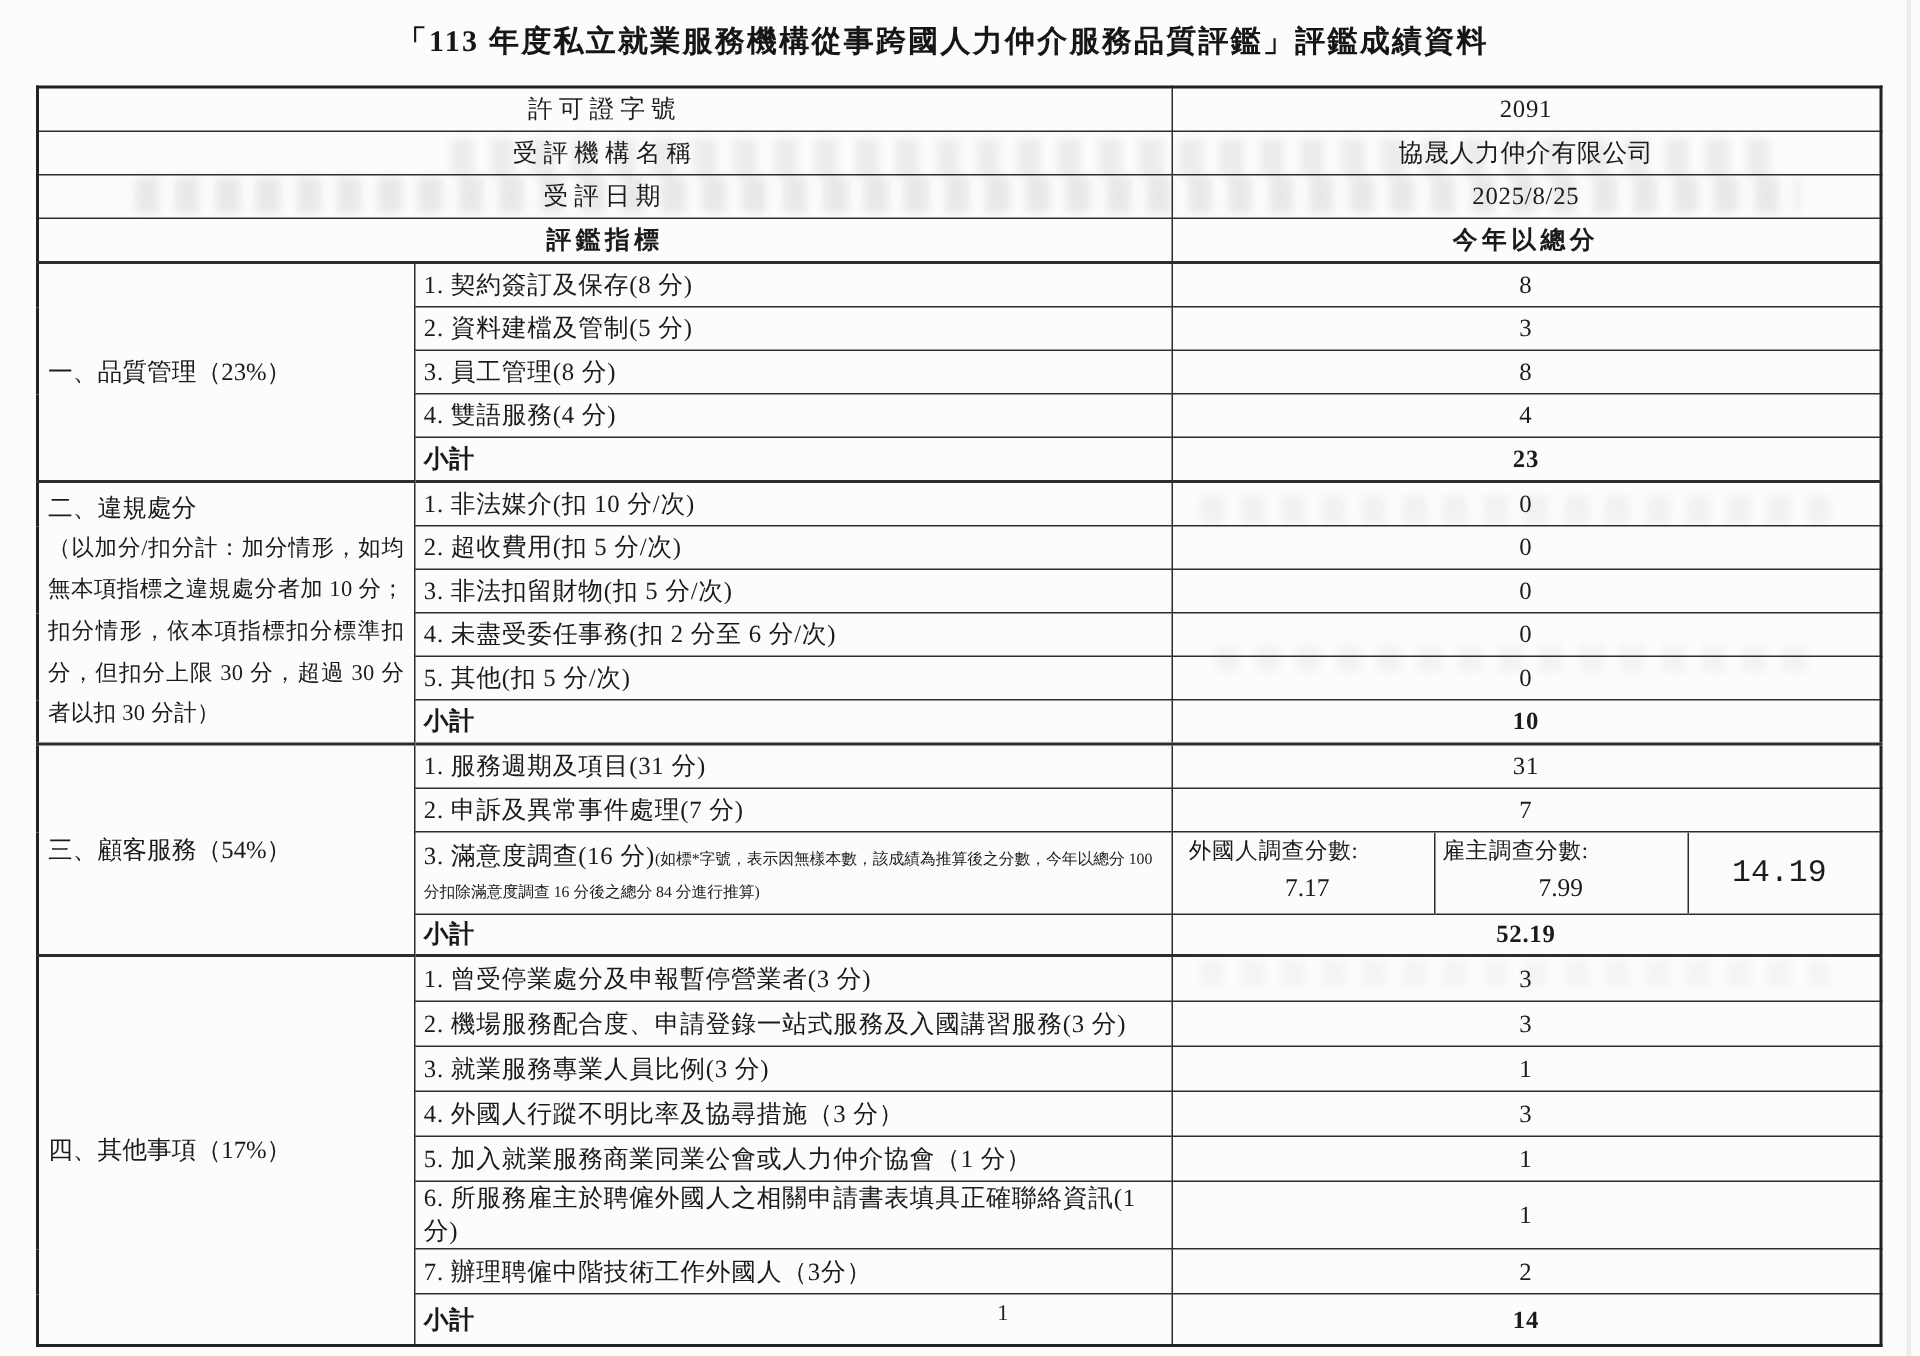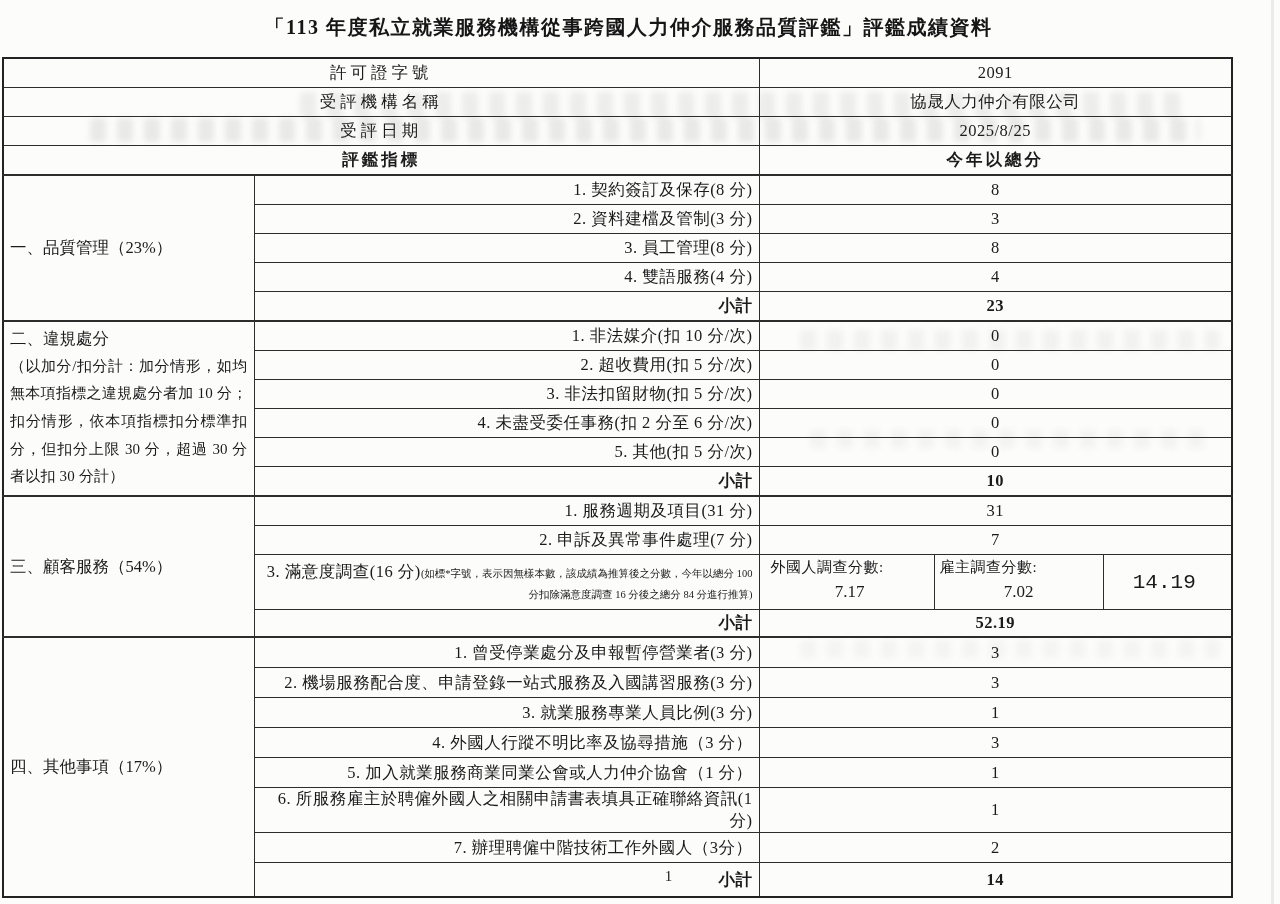--- a/index.html
+++ b/index.html
@@ -36,21 +36,21 @@
   .bleed.b5 { left: 800px; top: 640px; width: 420px; height: 18px; opacity: 0.05; }
 
   .doc-title {
     position: absolute; top: 14px; left: 14px; width: 1229px;
     text-align: center;
     font-size: 20px; font-weight: 600; letter-spacing: 1.5px;
     color: #161616;
   }
 
   table.doc {
-    position: absolute; top: 57px; left: 2px;
+    position: absolute; top: 57px; left: 24px;
     width: 1229px;
     border-collapse: collapse; table-layout: fixed;
     background: transparent;
   }
   table.doc { border: 2.4px solid #222; }
   table.doc td {
     border: 1.6px solid #2d2d2d;
     padding: 0 6px;
     font-size: 16.5px;
     vertical-align: middle;
@@ -71,21 +71,21 @@
   td.cat {
     vertical-align: top; text-align: left;
     padding: 3px 3px 0 4px;
     font-size: 16.5px; line-height: 1.55;
   }
   .cat-note {
     font-size: 15px; line-height: 1.84;
     margin-top: 1px; text-align: justify;
     letter-spacing: 0.2px;
   }
-  td.ind { text-align: right; padding-left: 5px; letter-spacing: 0.5px; }
+  td.ind { text-align: left; padding-left: 5px; letter-spacing: 0.5px; }
   td.score { text-align: center; letter-spacing: 0.5px; }
   .bold { font-weight: bold; }
 
   .ind-note {
     font-size: 10.5px; line-height: 1.6; letter-spacing: 0;
   }
   td.survey-td { padding: 0; margin-top: 16px; }
   .survey-wrap { display: flex; width: 100%; height: 100%; align-items: stretch; }
   .survey-sub {
     width: 158px; flex: 0 0 158px;
@@ -142,21 +142,21 @@
       <td colspan="2" class="label-merged">評鑑指標</td>
       <td class="value-cell">今年以總分</td>
     </tr>
 
     <tr class="rh28 sec-start">
       <td rowspan="5" class="cat">一、品質管理（23%）</td>
       <td class="ind">1. 契約簽訂及保存(8 分)</td>
       <td class="score">8</td>
     </tr>
     <tr class="rh28">
-      <td class="ind">2. 資料建檔及管制(3 分)</td>
+      <td class="ind">2. 資料建檔及管制(5 分)</td>
       <td class="score">3</td>
     </tr>
     <tr class="rh28">
       <td class="ind">3. 員工管理(8 分)</td>
       <td class="score">8</td>
     </tr>
     <tr class="rh28">
       <td class="ind">4. 雙語服務(4 分)</td>
       <td class="score">4</td>
     </tr>
@@ -208,21 +208,21 @@
         <span>3. 滿意度調查(16 分)</span><span class="ind-note">(如標*字號，表示因無樣本數，該成績為推算後之分數，今年以總分 100 分扣除滿意度調查 16 分後之總分 84 分進行推算)</span>
       </td>
       <td class="survey-td">
         <div class="survey-wrap">
           <div class="survey-sub">
             <div class="sv-label">外國人調查分數:</div>
             <div class="sv-value">7.17</div>
           </div>
           <div class="survey-sub">
             <div class="sv-label">雇主調查分數:</div>
-            <div class="sv-value">7.02</div>
+            <div class="sv-value">7.99</div>
           </div>
           <div class="survey-combined">14.19</div>
         </div>
       </td>
     </tr>
     <tr class="rh26">
       <td class="ind bold">小計</td>
       <td class="score bold">52.19</td>
     </tr>
 

